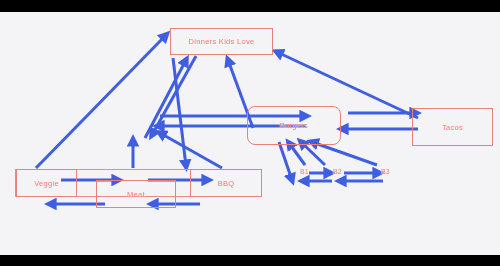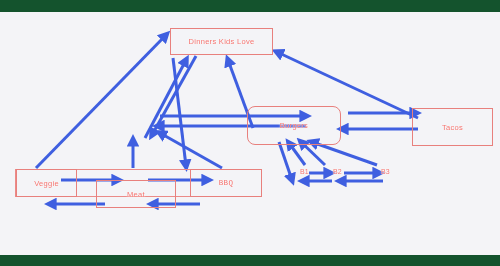--- a/index.html
+++ b/index.html
@@ -1,18 +1,18 @@
 <!DOCTYPE html>
 <html><head>
 <meta charset="utf-8">
 <title>Diagram</title>
 <style>
   html,body{margin:0;padding:0;background:#ffffff;}
   body{font-family:"Liberation Sans", sans-serif;}
-  #root{position:relative;width:500px;height:266px;background:#14532d;overflow:hidden;}
+  #root{position:relative;width:500px;height:266px;background:#000000;overflow:hidden;}
   #canvas{position:absolute;left:0;top:12px;width:500px;height:243px;background:#f4f4f7;}
   svg#edges{position:absolute;left:0;top:0;width:500px;height:266px;pointer-events:none;}
   .node{
     position:absolute;
     border:1.2px solid #e8807d;
     background:rgba(255,255,255,0.0);
     box-sizing:border-box;
     display:flex;align-items:center;justify-content:center;
   }
   .node .lbl{
@@ -116,20 +116,20 @@
   </div>
 
   <div class="node" style="left:412px;top:108px;width:81px;height:38px;">
     <span class="lbl">Tacos</span>
   </div>
 
   <div class="node" style="left:96px;top:180px;width:80px;height:28px;">
     <span class="lbl">Meat</span>
   </div>
 
-  <div class="node" style="left:190px;top:169px;width:72px;height:28px;font-family:Liberation Mono, monospace;">
+  <div class="node" style="left:190px;top:169px;width:72px;height:28px;">
     <span class="lbl">BBQ</span>
   </div>
 
   <div class="plainlabel" style="left:300px;top:168px;">B1</div>
   <div class="plainlabel" style="left:333px;top:168px;">B2</div>
   <div class="plainlabel" style="left:381px;top:168px;">B3</div>
 </div>
 
 </body></html>

